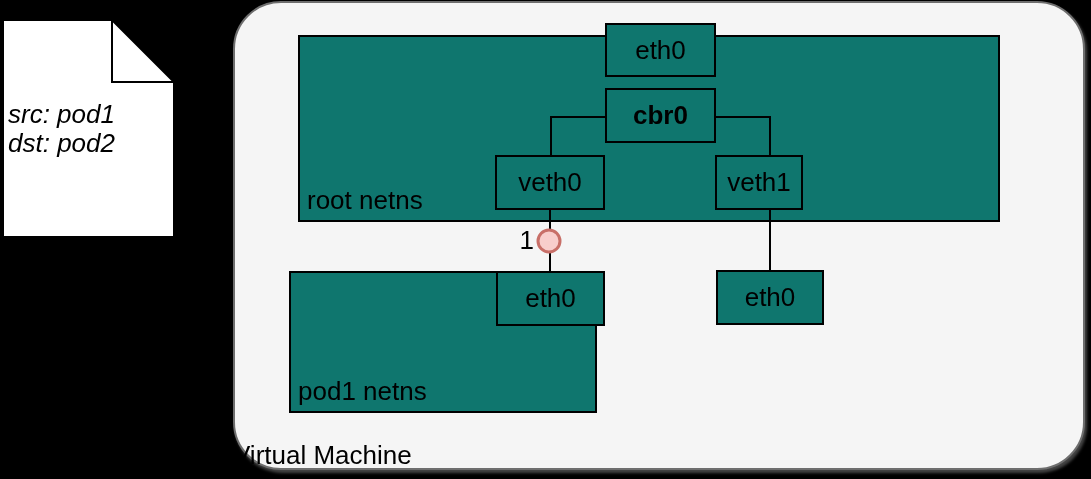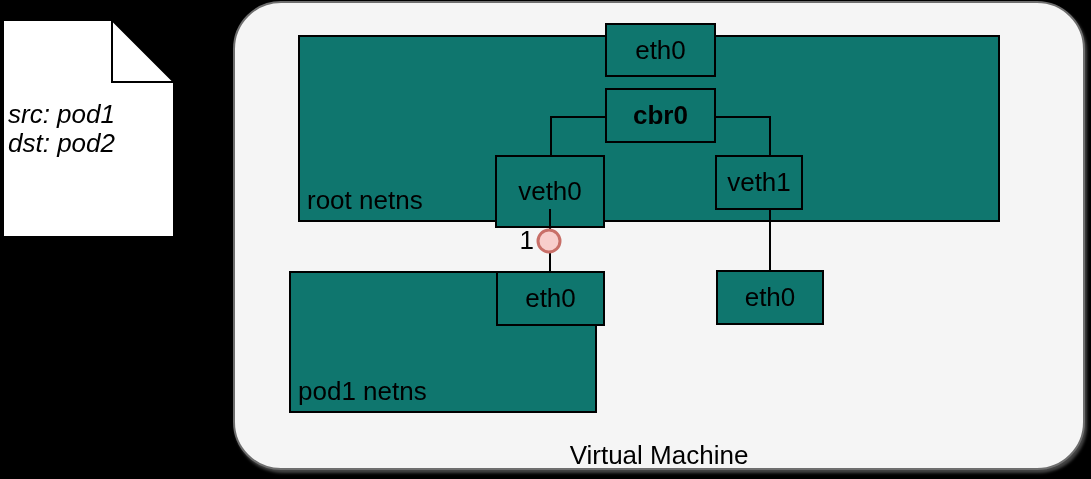--- a/index.html
+++ b/index.html
@@ -24,21 +24,20 @@
     background: var(--vm-fill, #f5f5f5);
     border: 2px solid var(--vm-border, #6e6e6e);
     border-radius: 48px;
     box-sizing: border-box;
     box-shadow: 2px 3px 3px rgba(150,150,150,0.45);
   }
   .vm-label {
     position: absolute;
     left: 233px; top: 441px;
     width: 852px;
-    text-align: center;
     font-size: 26px;
     line-height: 28px;
   }
   
   .node {
     position: absolute;
     background: #0f766e;
     border: 2px solid #000000;
     box-sizing: border-box;
   }
@@ -56,21 +55,21 @@
     line-height: 28px;
     white-space: nowrap;
   }
   
   .root-netns { left: 298px; top: 23px;  width: 702px; height: 187px; z-index: 1; margin-top: 12px; }
   .pod1-netns { left: 289px; top: 271px; width: 308px; height: 142px; z-index: 1; }
   .pod2-netns { left: 716px; top: 270px; width: 339px; height: 143px; z-index: 1; }
   
   .rn-eth0   { left: 605px; top: 23px;  width: 111px; height: 54px; }
   .cbr0      { left: 605px; top: 88px;  width: 111px; height: 55px; font-weight: bold; }
-  .veth0     { left: 495px; top: 155px; width: 110px; height: 73px; }
+  .veth0     { left: 495px; top: 155px; width: 110px; height: 55px; }
   .veth1     { left: 715px; top: 155px; width: 88px; height: 55px; }
   .pod1-eth0 { left: 496px; top: 271px; width: 109px; height: 55px; }
   .pod2-eth0 { left: 716px; top: 270px; width: 108px; height: 55px; }
   
   .overlay {
     position: absolute;
     left: 0; top: 0;
     width: 1091px; height: 479px;
     z-index: 3;
     pointer-events: none;

